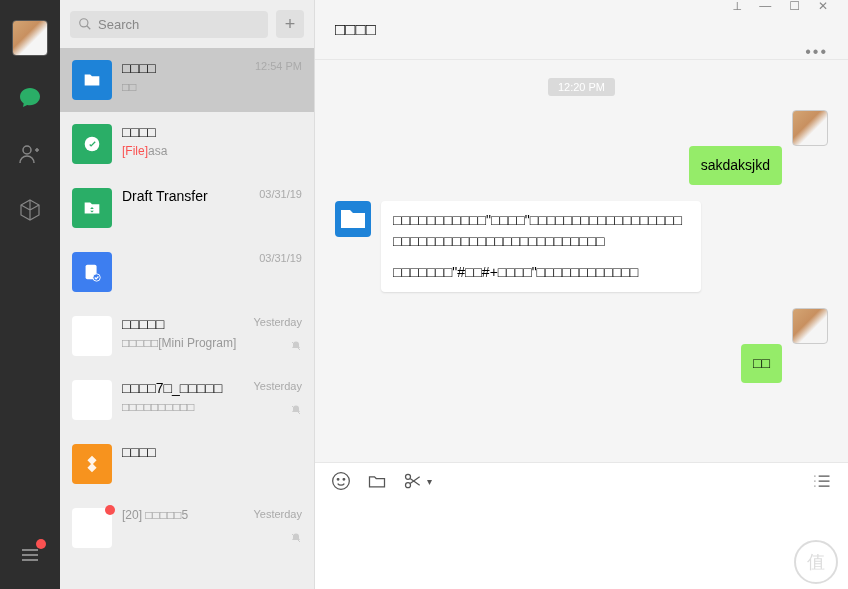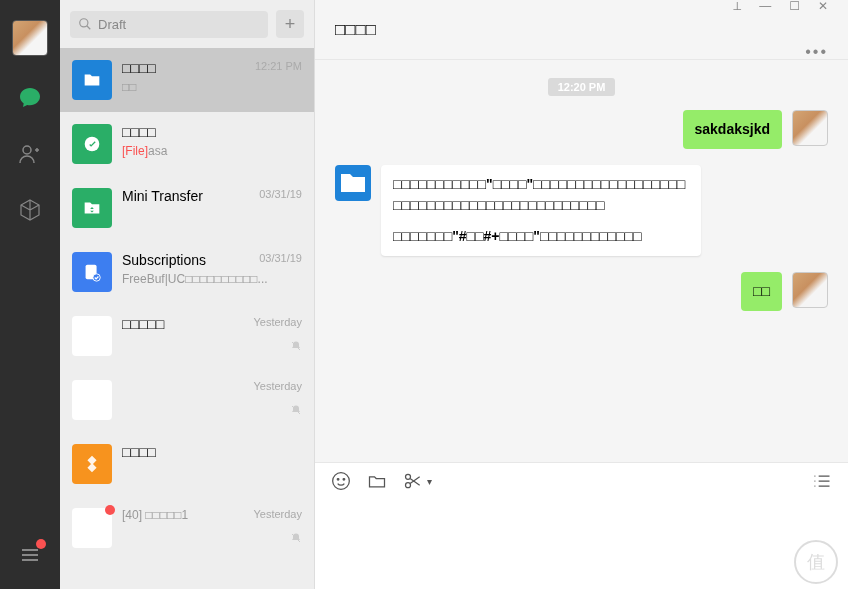--- a/index.html
+++ b/index.html
@@ -33,29 +33,29 @@
 .badge-red { position: absolute; top: -3px; right: -3px; width: 10px; height: 10px; background: #fa5151; border-radius: 50%; }
 
 .chat-pane { flex: 1; display: flex; flex-direction: column; background: #f5f5f5; }
 .titlebar { height: 60px; display: flex; align-items: center; padding: 0 20px; border-bottom: 1px solid #e7e7e7; background: #f5f5f5; }
 .titlebar-title { font-size: 17px; color: #000; flex: 1; }
 .win-controls { display: flex; gap: 18px; color: #888; margin-left: auto; font-size: 12px; align-items: center; }
 .win-controls span { cursor: pointer; }
 .more-btn { color: #888; letter-spacing: 2px; margin-top: 20px; }
 .win-row { display:flex; flex-direction:column; align-items:flex-end; gap:10px;}
 
-.messages { flex: 1; overflow-y: auto; padding: 12px 20px; position: relative; font-weight: bold; }
+.messages { flex: 1; overflow-y: auto; padding: 12px 20px; position: relative; }
 .time-chip { display: block; width: fit-content; margin: 6px auto 14px; background: #dadada; color: #fff; font-size: 11px; padding: 3px 10px; border-radius: 3px; }
 .msg-row { display: flex; margin-bottom: 16px; align-items: flex-start; gap: 10px; }
 .msg-row.out { justify-content: flex-end; }
 .msg-avatar { width: 36px; height: 36px; border-radius: 4px; flex-shrink: 0; }
 .msg-avatar.doge { background: linear-gradient(135deg,#d4a574 0%,#c89060 40%,#f5f5f5 60%); border: 1px solid #ccc; }
 .msg-avatar.app { background: #1e83d8; display: flex; align-items: center; justify-content: center; }
 .bubble { max-width: 320px; padding: 9px 12px; border-radius: 4px; font-size: 14px; line-height: 1.5; position: relative; word-break: break-word; }
-.bubble.green { background: #95ec69; color: #000; }
+.bubble.green { background: #95ec69; color: #000; margin-top: 36px; }
 .bubble.green::after { content: ""; position: absolute; right: -6px; top: 12px; border: 6px solid transparent; border-left-color: #95ec69; }
 .bubble.white { background: #fff; color: #000; box-shadow: 0 1px 2px rgba(0,0,0,.1); }
 .bubble.white p { margin-bottom: 10px; }
 .bubble.white p:last-child { margin-bottom: 0; }
 
 .compose { border-top: 1px solid #e7e7e7; background: #fff; }
 .compose-tools { display: flex; align-items: center; padding: 8px 16px; gap: 16px; color: #555; }
 .compose-tools .spacer { flex: 1; }
 .compose-tools svg { width: 20px; height: 20px; cursor: pointer; }
 .compose-area { height: 90px; padding: 0 16px; }
@@ -95,36 +95,36 @@
   </div>
 </div>
 
 <div class="list">
   <div class="search-row">
     <div class="search-box">
       <svg width="14" height="14" viewBox="0 0 24 24" fill="none" stroke="#999" stroke-width="2">
           <circle cx="10" cy="10" r="7"></circle>
           <path d="M21 21l-6-6"></path>
         </svg>
-      <span>Draft</span>
+      <span>Search</span>
     </div>
     <div class="plus-btn">+</div>
   </div>
   <div class="chats" id="chats">
       <div class="chat-item active">
         <div class="chat-avatar" style="background:#1e83d8">
           <svg viewBox="0 0 24 24" fill="#fff">
             <path d="M4 6h6l2 2h8v10H4z"></path>
           </svg>
         </div>
         <div class="chat-main">
           <div class="chat-title">□□□□</div>
           <div class="chat-sub">□□</div>
         </div>
-        <div class="chat-time">12:21 PM</div>
+        <div class="chat-time">12:54 PM</div>
       </div>
       <div class="chat-item">
         <div class="chat-avatar" style="background:#2aae67">
           <svg viewBox="0 0 24 24" fill="#fff">
             <circle cx="12" cy="12" r="8"></circle>
             <path fill="#2aae67" d="M9 13l2 2 5-5-1-1-4 4-1-1z"></path>
           </svg>
         </div>
         <div class="chat-main">
           <div class="chat-title">□□□□</div>
@@ -132,70 +132,71 @@
         </div>
       </div>
       <div class="chat-item">
         <div class="chat-avatar" style="background:#2aae67">
           <svg viewBox="0 0 24 24" fill="#fff">
             <path d="M4 6h6l2 2h8v10H4z"></path>
             <path fill="#2aae67" d="M10 13h4l-2-2zM14 15h-4l2 2z"></path>
           </svg>
         </div>
         <div class="chat-main">
-          <div class="chat-title">Mini Transfer</div>
+          <div class="chat-title">Draft Transfer</div>
         </div>
         <div class="chat-time">03/31/19</div>
       </div>
       <div class="chat-item">
         <div class="chat-avatar" style="background:#3d7ef0">
           <svg viewBox="0 0 24 24" fill="#fff">
             <rect x="5" y="4" width="12" height="16" rx="2"></rect>
             <circle cx="17" cy="18" r="4" fill="#3d7ef0" stroke="#fff"></circle>
             <path stroke="#fff" stroke-width="1.5" fill="none" d="M15 18l1.5 1.5L19 17"></path>
           </svg>
-        </div>
-        <div class="chat-main">
-          <div class="chat-title">Subscriptions</div>
-          <div class="chat-sub">FreeBuf|UC□□□□□□□□□□...</div>
         </div>
         <div class="chat-time">03/31/19</div>
       </div>
       <div class="chat-item">
         <div class="chat-avatar grid">
           <div style="background:#c44"></div>
           <div style="background:#48a"></div>
           <div style="background:#8a4"></div>
           <div style="background:#a84"></div>
           <div style="background:#666"></div>
           <div style="background:#4aa"></div>
           <div style="background:#a4a"></div>
           <div style="background:#aa4"></div>
           <div style="background:#46a"></div>
         </div>
         <div class="chat-main">
           <div class="chat-title">□□□□□</div>
+          <div class="chat-sub">□□□□□[Mini Program]</div>
         </div>
         <div class="chat-time">Yesterday</div>
         <span class="mute-icon"><svg viewBox="0 0 24 24" fill="#ccc">
             <path d="M12 3a6 6 0 0 0-6 6v4l-2 3h16l-2-3V9a6 6 0 0 0-6-6z"></path>
             <path stroke="#ccc" stroke-width="2" d="M4 4l16 16"></path>
           </svg></span>
       </div>
       <div class="chat-item">
         <div class="chat-avatar grid">
           <div style="background:#c44"></div>
           <div style="background:#48a"></div>
           <div style="background:#8a4"></div>
           <div style="background:#a84"></div>
           <div style="background:#666"></div>
           <div style="background:#4aa"></div>
           <div style="background:#a4a"></div>
           <div style="background:#aa4"></div>
           <div style="background:#46a"></div>
+        </div>
+        <div class="chat-main">
+          <div class="chat-title">□□□□7□_□□□□□</div>
+          <div class="chat-sub">□□□□□□□□□□</div>
         </div>
         <div class="chat-time">Yesterday</div>
         <span class="mute-icon"><svg viewBox="0 0 24 24" fill="#ccc">
             <path d="M12 3a6 6 0 0 0-6 6v4l-2 3h16l-2-3V9a6 6 0 0 0-6-6z"></path>
             <path stroke="#ccc" stroke-width="2" d="M4 4l16 16"></path>
           </svg></span>
       </div>
       <div class="chat-item">
         <div class="chat-avatar" style="background:#f7931e">
           <svg viewBox="0 0 24 24" fill="#fff">
@@ -213,21 +214,21 @@
           <div style="background:#8a4"></div>
           <div style="background:#a84"></div>
           <div style="background:#666"></div>
           <div style="background:#4aa"></div>
           <div style="background:#a4a"></div>
           <div style="background:#aa4"></div>
           <div style="background:#46a"></div>
           <span class="badge-red"></span>
         </div>
         <div class="chat-main">
-          <div class="chat-sub">[40] □□□□□1</div>
+          <div class="chat-sub">[20] □□□□□5</div>
         </div>
         <div class="chat-time">Yesterday</div>
         <span class="mute-icon"><svg viewBox="0 0 24 24" fill="#ccc">
             <path d="M12 3a6 6 0 0 0-6 6v4l-2 3h16l-2-3V9a6 6 0 0 0-6-6z"></path>
             <path stroke="#ccc" stroke-width="2" d="M4 4l16 16"></path>
           </svg></span>
       </div>
     </div>
 </div>
 

